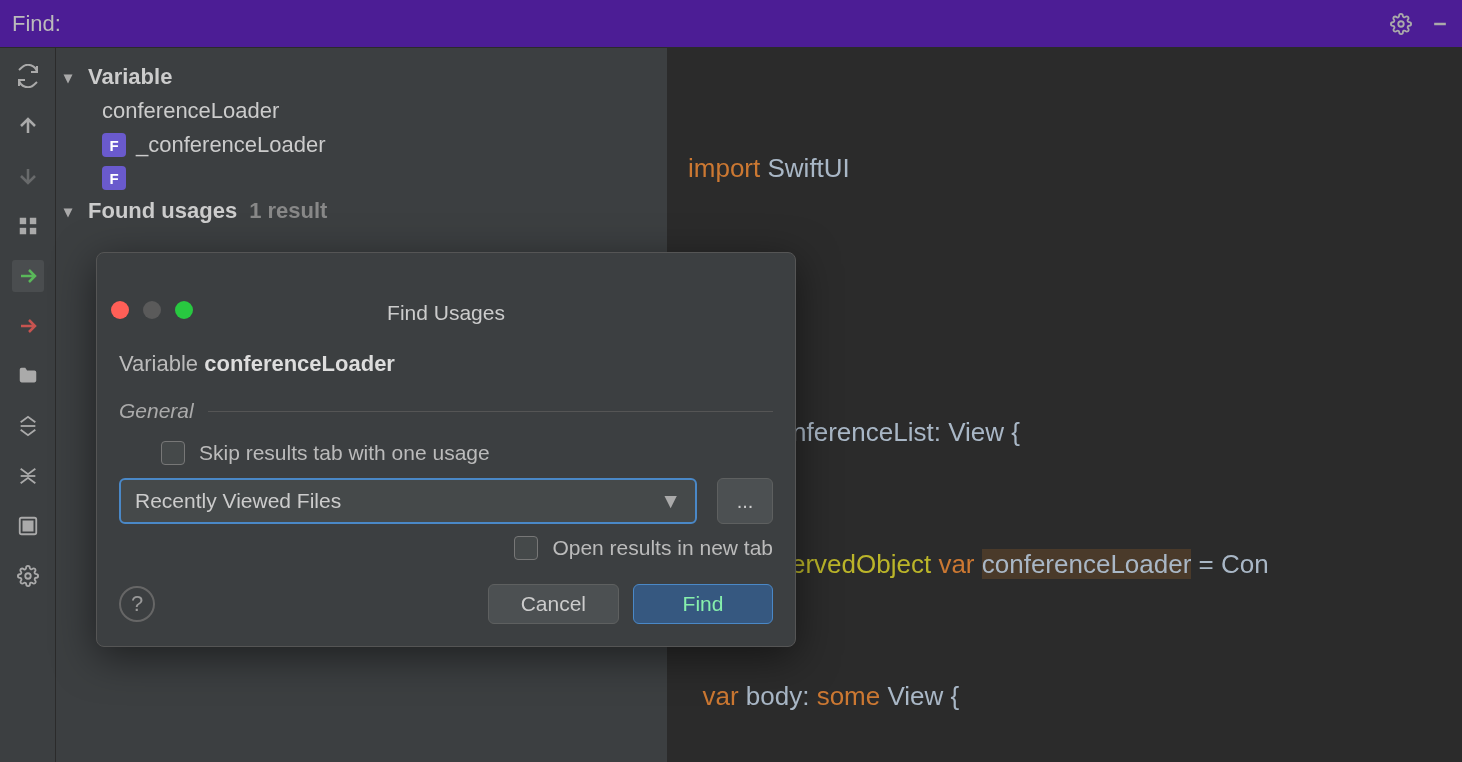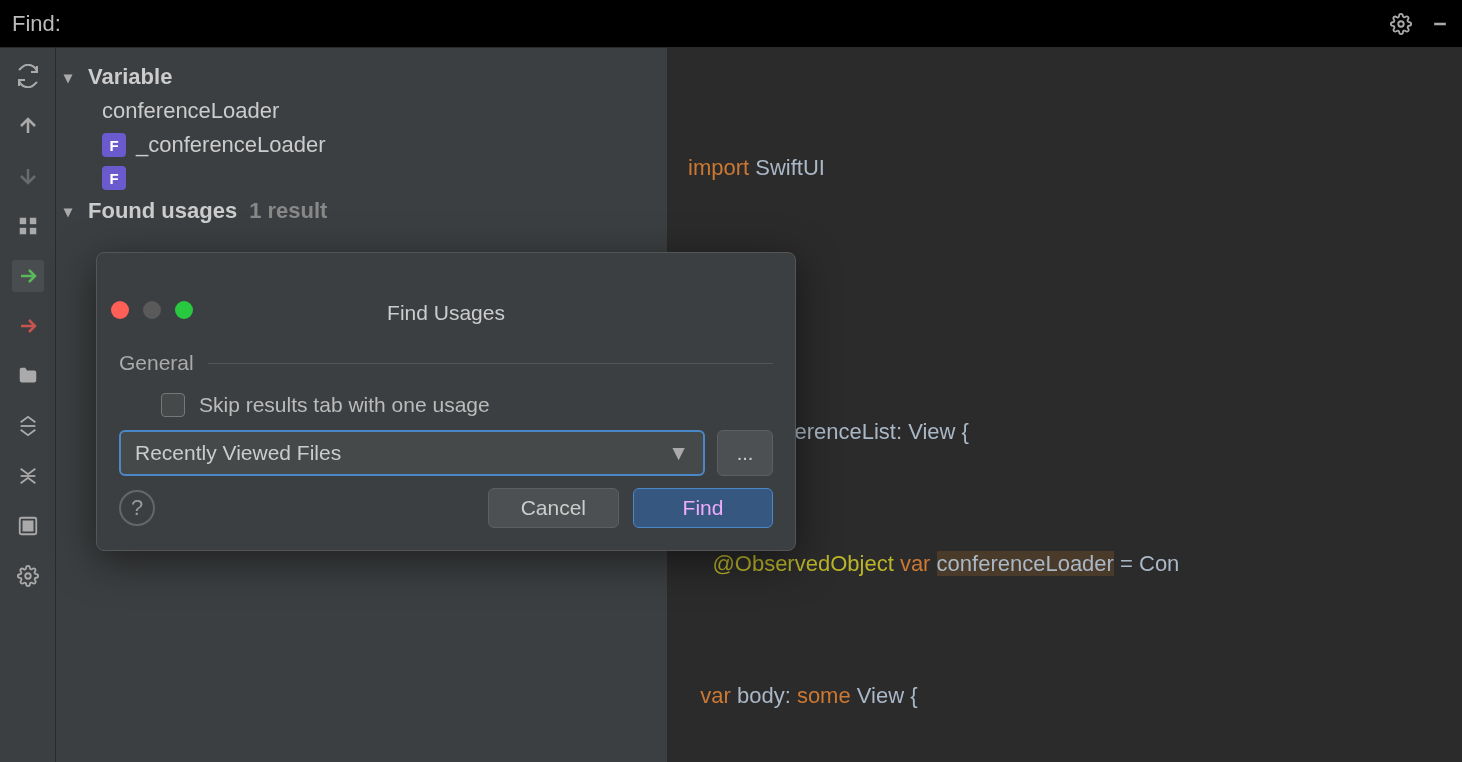--- a/index.html
+++ b/index.html
@@ -13,21 +13,21 @@
       color: #bbbbbb;
       width: 1462px;
       height: 762px;
       overflow: hidden;
       position: relative;
     }
     
     
     .top-bar {
       height: 48px;
-      background: #000000;
+      background: #4c1d95;
       display: flex;
       align-items: center;
       padding: 0 12px;
       border-bottom: 1px solid #2b2b2b;
     }
     .find-label {
       color: #bbbbbb;
       font-size: 22px;
       margin-right: 20px;
     }
@@ -134,21 +134,21 @@
     .dim-text {
       color: #888;
       margin-left: 12px;
     }
     
     
     .editor {
       flex: 1;
       background: #2b2b2b;
       font-family: "Menlo", "Monaco", "Consolas", monospace;
-      font-size: 22px;
+      font-size: 26px;
       line-height: 44px;
       padding: 10px 0 4px 0;
       color: #a9b7c6;
       overflow: hidden;
       white-space: pre;
     }
     .editor-line {
       padding-left: 20px;
     }
     .kw { color: #cc7832; }
@@ -206,20 +206,21 @@
     }
     .dialog-var strong {
       color: #ddd;
       font-weight: 600;
     }
     .section-header {
       display: flex;
       align-items: center;
       gap: 14px;
       margin-bottom: 18px;
+      font-style: italic;
     }
     .section-header-label {
       font-size: 21px;
       color: #aaa;
     }
     .section-line {
       flex: 1;
       height: 1px;
       background: #555;
     }
@@ -233,21 +234,21 @@
     }
     .checkbox {
       width: 24px;
       height: 24px;
       border: 1px solid #777;
       border-radius: 4px;
       background: #45494a;
     }
     .scope-row {
       display: flex;
-      gap: 12px;
+      gap: 20px;
       margin-bottom: 12px;
     }
     .combo {
       flex: 1;
       height: 46px;
       background: #45494a;
       border: 2px solid #4a88c7;
       border-radius: 6px;
       display: flex;
       align-items: center;
@@ -307,21 +308,21 @@
     }
     .btn-cancel {
       background: #4c5052;
       border: 1px solid #5e6060;
       color: #ccc;
       margin-left: auto;
     }
     .btn-find {
       background: #365880;
       border: 1px solid #4a88c7;
-      color: #f0abfc;
+      color: #86efac;
       min-width: 140px;
     }
   </style>
 </head>
 <body>
 
 <div class="top-bar">
   <div class="find-label">Find:</div>
   <div class="top-bar-right">
     <div class="icon-btn">
@@ -454,39 +455,46 @@
 <div class="dialog">
   <div class="dialog-titlebar">
     <div class="traffic-lights">
       <div class="traffic-light tl-red"></div>
       <div class="traffic-light tl-yellow"></div>
       <div class="traffic-light tl-green"></div>
     </div>
     <div class="dialog-title">Find Usages</div>
   </div>
   <div class="dialog-body">
+    <div class="dialog-var">
+      <span>Variable </span><strong>conferenceLoader</strong>
+    </div>
 
     <div class="section-header">
       <span class="section-header-label">General</span>
       <div class="section-line"></div>
     </div>
     <div class="checkbox-row">
       <div class="checkbox"></div>
       <span>Skip results tab with one usage</span>
     </div>
 
     <div class="scope-row">
       <div class="combo">
         <span>Recently Viewed Files</span>
         <span class="combo-arrow">▼</span>
       </div>
       <div class="more-btn">
         <span>...</span>
       </div>
     </div>
+    <div class="checkbox-row-right">
+      <div class="checkbox"></div>
+      <span>Open results in new tab</span>
+    </div>
 
     <div class="dialog-footer">
       <div class="help-btn">
         <span>?</span>
       </div>
       <div class="btn btn-cancel">
         <span>Cancel</span>
       </div>
       <div class="btn btn-find">
         <span>Find</span>

